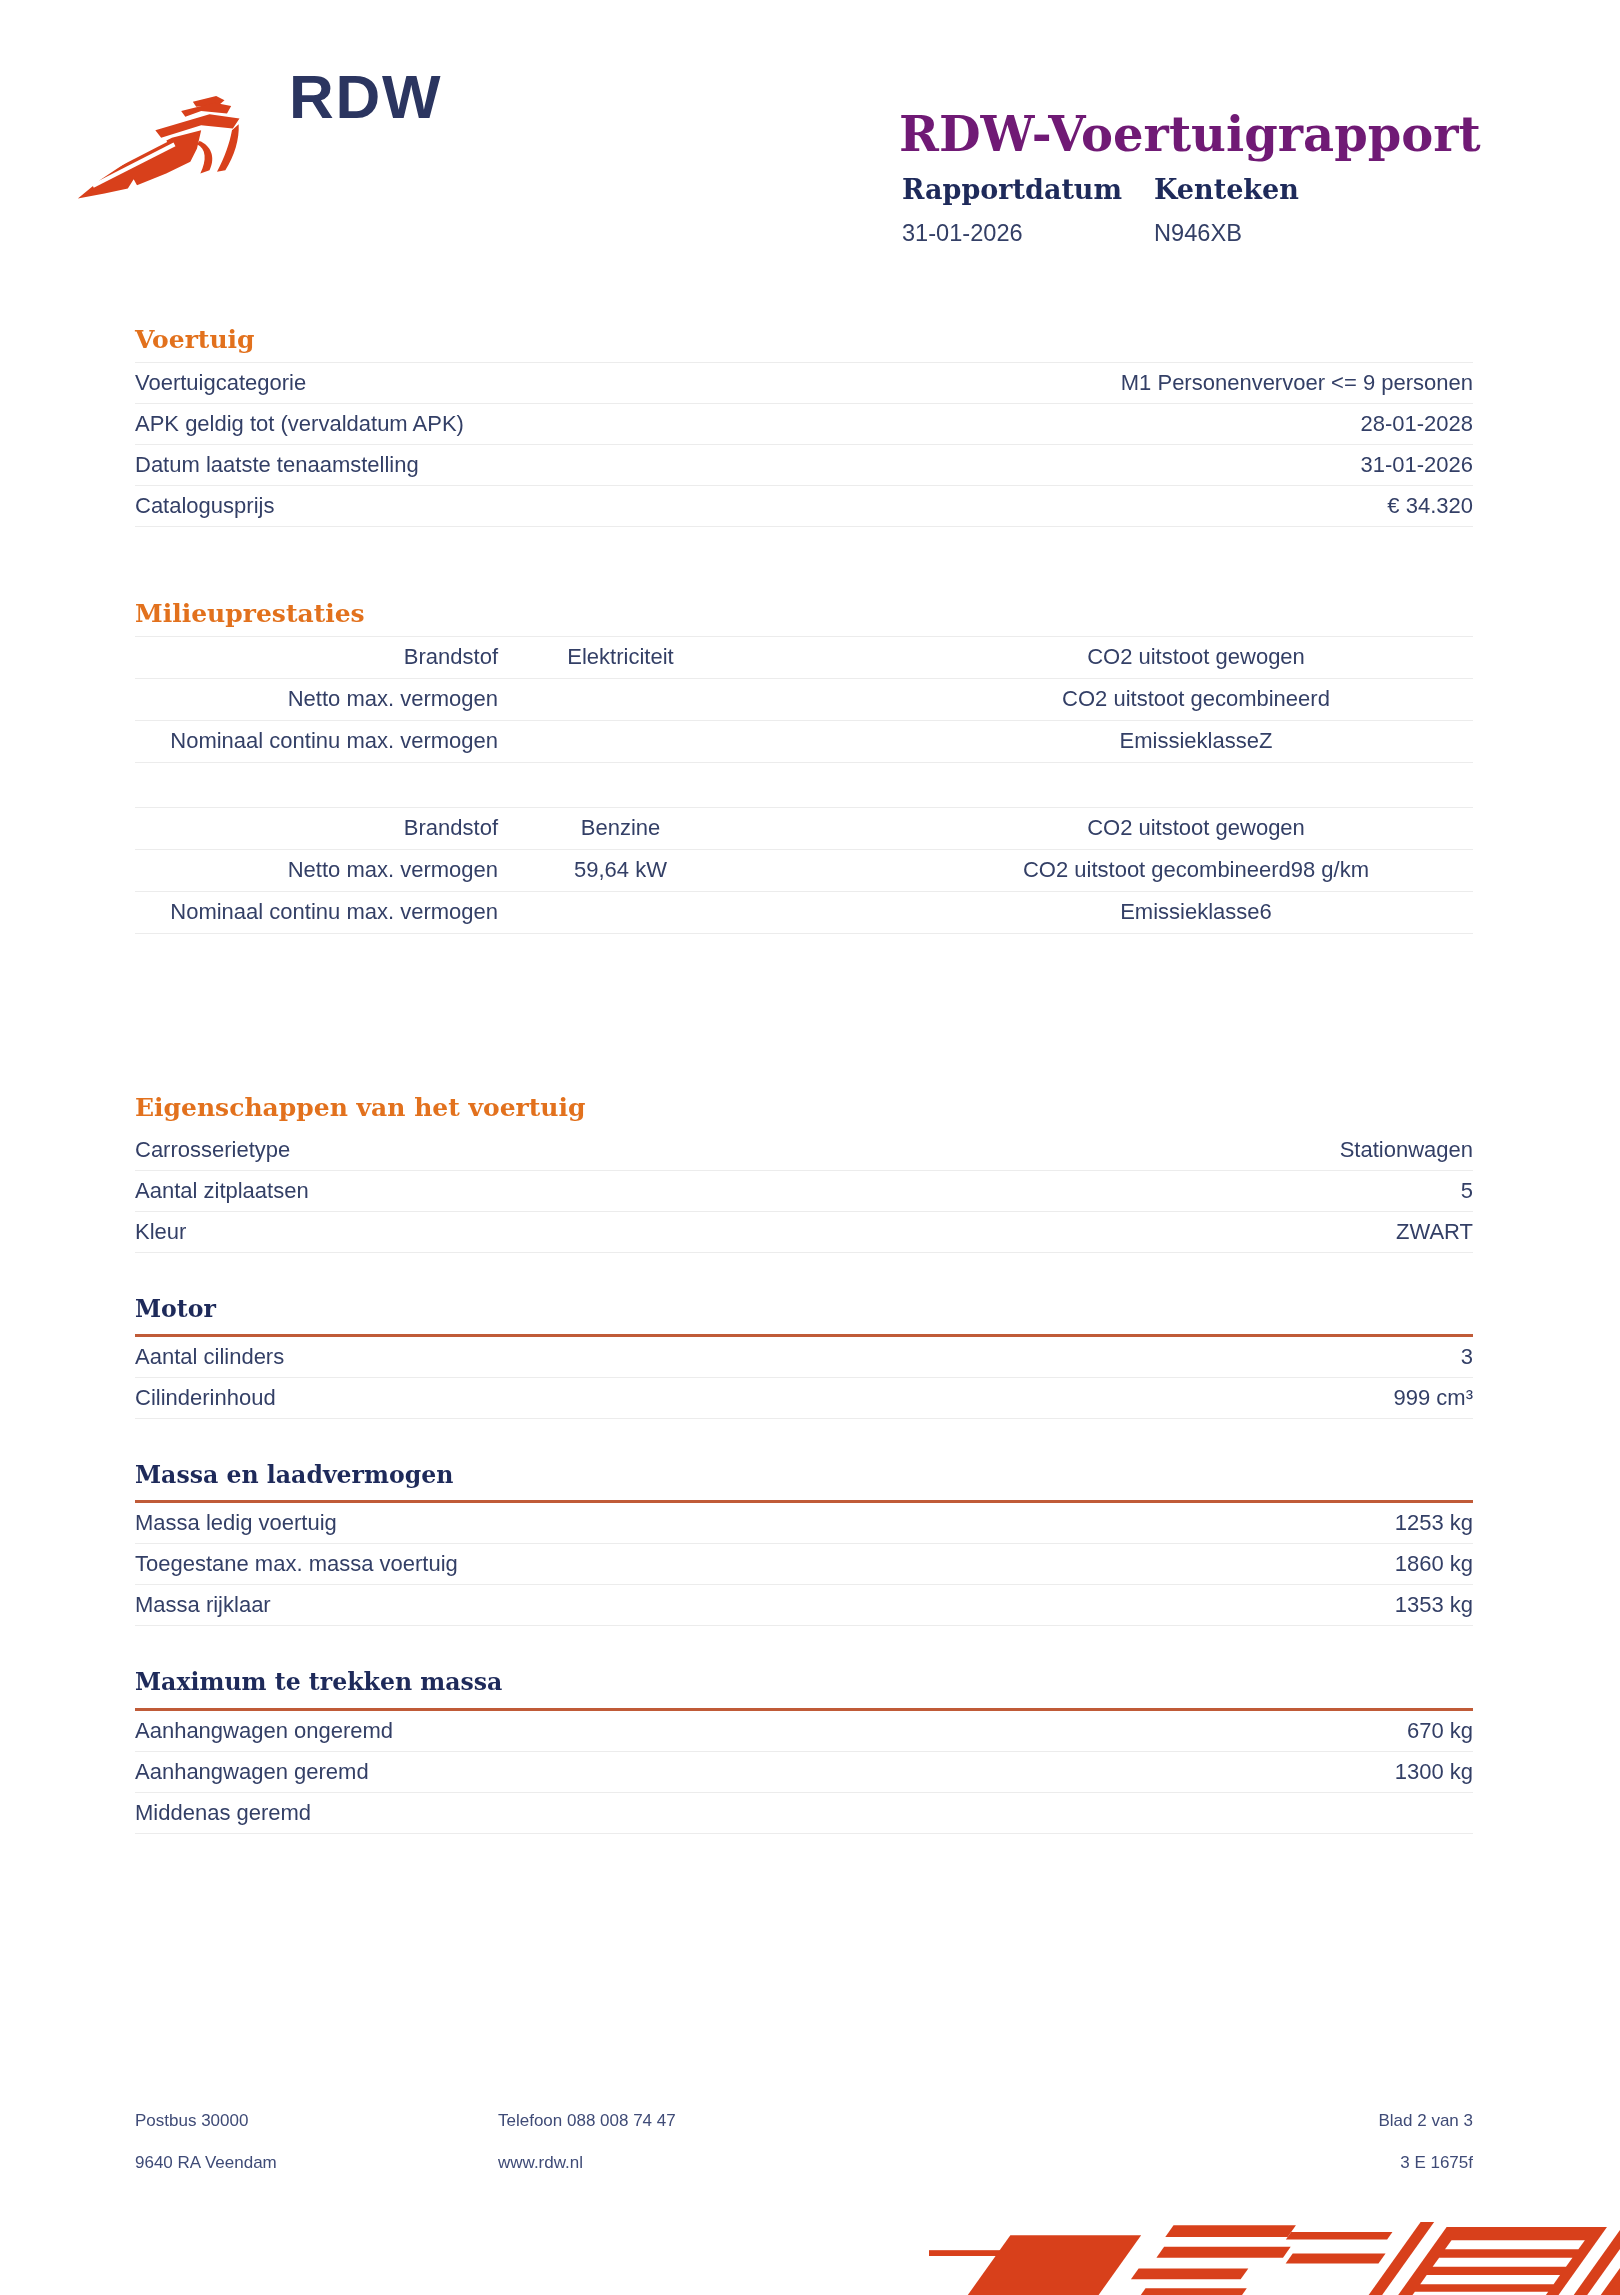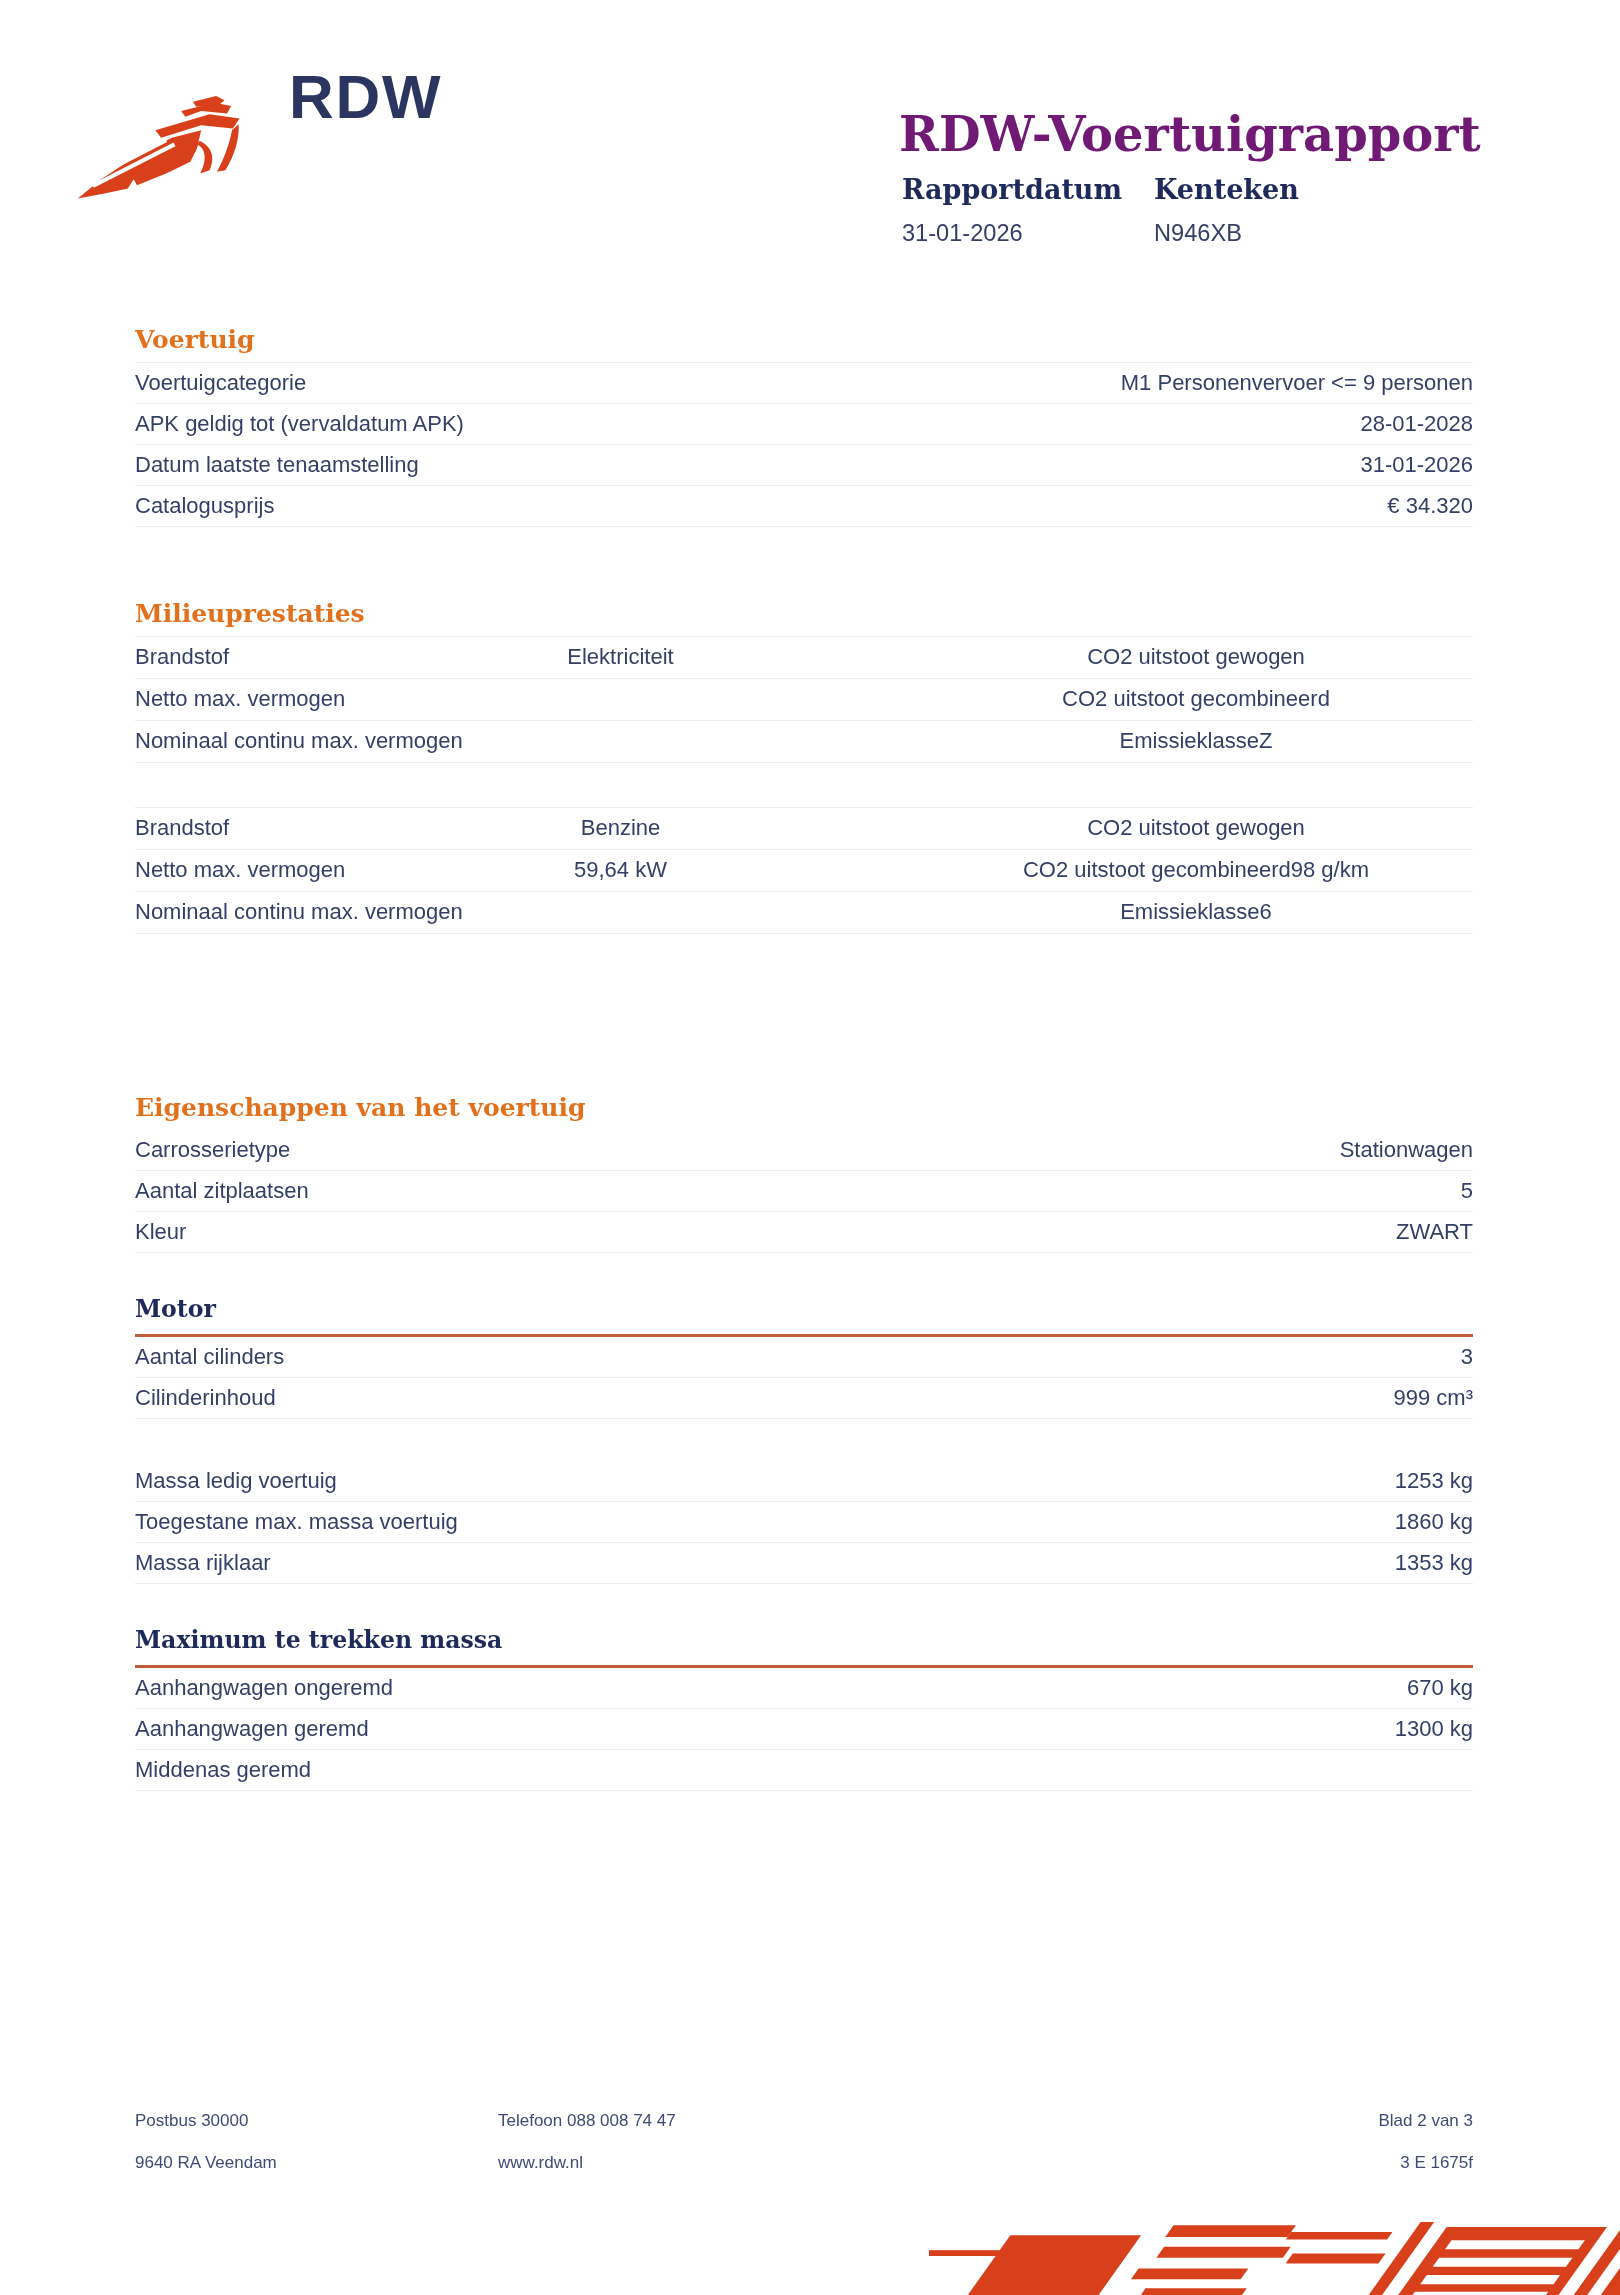--- a/index.html
+++ b/index.html
@@ -50,21 +50,21 @@
   .table.topline .trow:first-child{border-top:1.7px solid #ECECEC;}
   .t-label{white-space:nowrap;}
   .t-value{white-space:nowrap;text-align:right;}
   
   .mtable .mrow{
     display:flex;align-items:center;height:41px;
     border-bottom:1.7px solid #ECECEC;font-size:22px;
   }
   .mtable .mrow:first-child{border-top:1.7px solid #ECECEC;}
   .mtable.block2{margin-top:44px;}
-  .mc1{width:363px;white-space:nowrap;}
+  .mc1{width:363px;white-space:nowrap;text-align:right;}
   .mc2{width:245px;text-align:center;white-space:nowrap;}
   .mc3{width:176px;}
   .mc4{flex:1;display:flex;justify-content:center;align-items:center;}
   
   .footer{position:absolute;left:135px;top:2111px;width:1338px;font-size:17px;color:#3F4B77;}
   .f-col{position:absolute;top:0;}
   .f-left{left:0;}
   .f-mid{left:363px;}
   .f-right{right:0;text-align:right;}
   .f-line{line-height:20px;margin-bottom:22px;white-space:nowrap;}
@@ -224,20 +224,21 @@
           <span class="t-value">3</span>
         </div>
         <div class="trow">
           <span class="t-label">Cilinderinhoud</span>
           <span class="t-value">999 cm³</span>
         </div>
       </div>
     </div>
 
     <div class="subsection">
+      <h3 class="sub-h">Massa en laadvermogen</h3>
       <div class="table">
         <div class="trow">
           <span class="t-label">Massa ledig voertuig</span>
           <span class="t-value">1253 kg</span>
         </div>
         <div class="trow">
           <span class="t-label">Toegestane max. massa voertuig</span>
           <span class="t-value">1860 kg</span>
         </div>
         <div class="trow">

